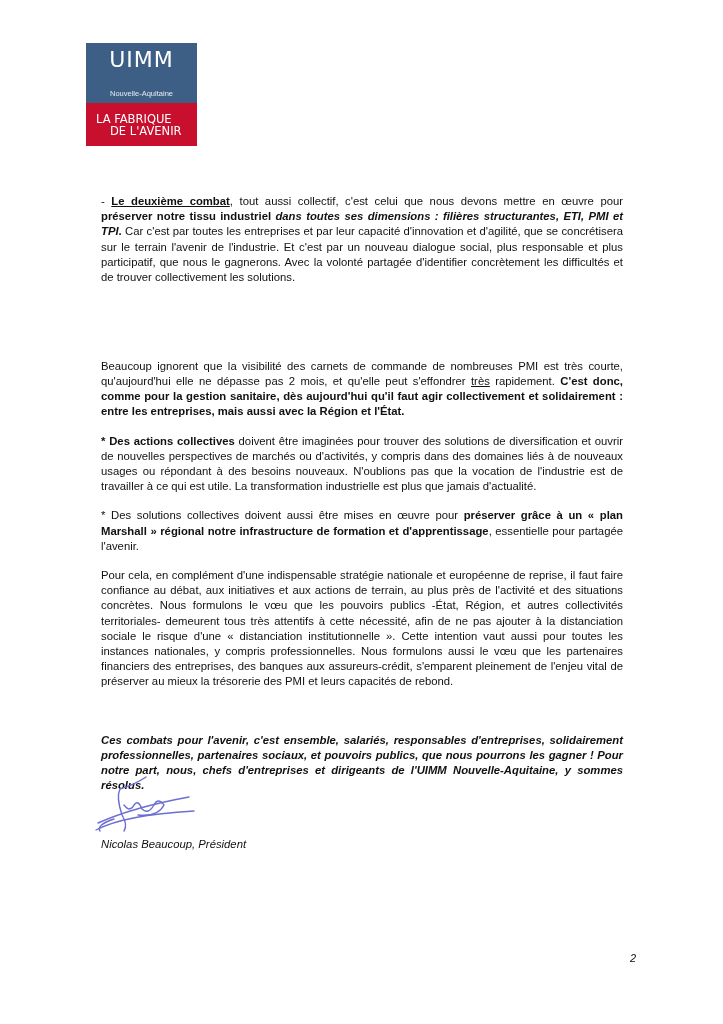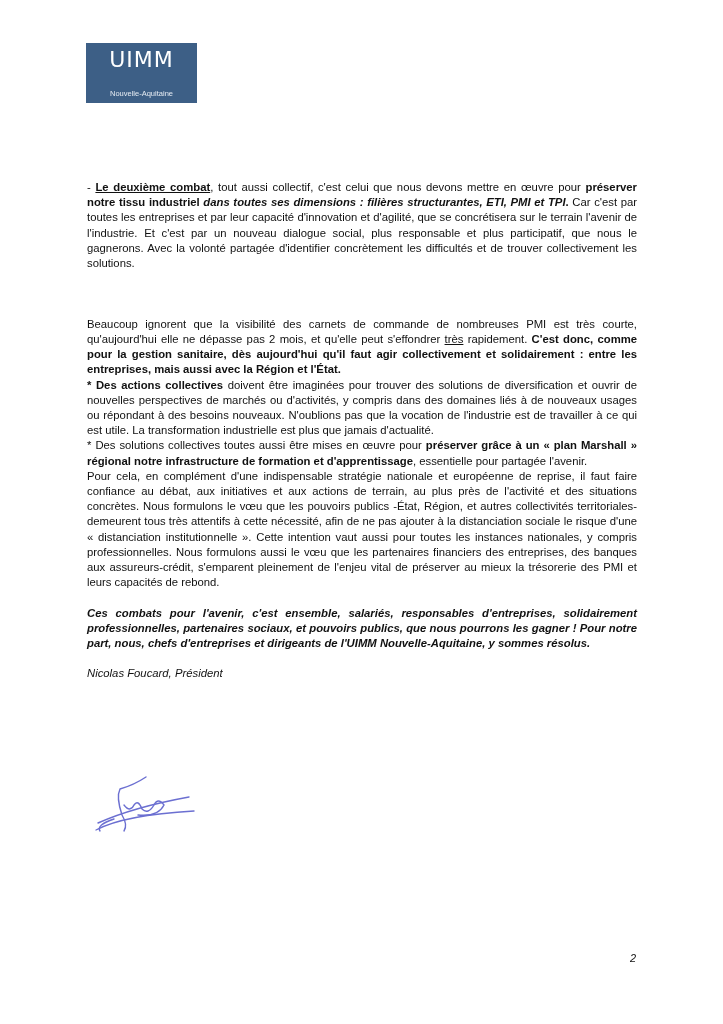--- a/index.html
+++ b/index.html
@@ -10,51 +10,55 @@
   .logo-uimm { position: absolute; left: 0; right: 0; top: 4px; text-align: center;
                color: #fff; font-size: 22px; letter-spacing: 1px; font-family: "DejaVu Sans", sans-serif; }
   .logo-region { position: absolute; left: 0; right: 0; top: 46px; text-align: center;
                  color: #e6ecf3; font-size: 7.5px; font-family: "Liberation Sans", sans-serif; }
   .logo-bottom { background: #c8102e; height: 43px; color: #fff; font-size: 11.5px; line-height: 12px;
                  padding: 10px 0 0 10px; box-sizing: border-box; font-family: "DejaVu Sans", sans-serif; }
   .logo-bottom .l2 { padding-left: 14px; }
 
   .content { position: absolute; left: 87px; top: 180px; width: 550px;
              font-size: 11.3px; line-height: 15.2px; text-align: justify; }
-  .content p { margin: 0; }
+  .content p { margin: 14px; }
   .gap { height: 15.2px; }
   .u { text-decoration: underline; }
   .b { font-weight: bold; }
   .i { font-style: italic; }
   .signature { position: absolute; left: 94px; top: 775px; width: 110px; height: 62px; }
   .page-num { position: absolute; left: 630px; top: 952px; font-size: 11px; font-style: italic; }
 </style>
 </head>
 <body>
 
 <div class="logo">
   <div class="logo-top">
     <div class="logo-uimm">UIMM</div>
     <div class="logo-region">Nouvelle-Aquitaine</div>
   </div>
+  <div class="logo-bottom">
+    <div>LA FABRIQUE</div>
+    <div class="l2">DE L'AVENIR</div>
+  </div>
 </div>
 
 <div class="content">
   <p><span>- </span><span class="b u">Le deuxième combat</span><span>, tout aussi collectif, c'est celui que nous devons mettre en œuvre pour </span><span class="b">préserver notre tissu industriel</span><span class="b i"> dans toutes ses dimensions : filières structurantes, ETI, PMI et TPI</span><span class="b">.</span><span> Car c'est par toutes les entreprises et par leur capacité d'innovation et d'agilité, que se concrétisera sur le terrain l'avenir de l'industrie. Et c'est par un nouveau dialogue social, plus responsable et plus participatif, que nous le gagnerons. Avec la volonté partagée d'identifier concrètement les difficultés et de trouver collectivement les solutions.</span></p>
   <div class="gap"></div>
   <div class="gap"></div>
   <div class="gap"></div>
   <p><span>Beaucoup ignorent que la visibilité des carnets de commande de nombreuses PMI est très courte, qu'aujourd'hui elle ne dépasse pas 2 mois, et qu'elle peut s'effondrer </span><span class="u">très</span><span> rapidement. </span><span class="b">C'est donc, comme pour la gestion sanitaire, dès aujourd'hui qu'il faut agir collectivement et solidairement : entre les entreprises, mais aussi avec la Région et l'État.</span></p>
   <p><span class="b">* </span><span class="b">Des actions collectives</span><span> doivent être imaginées pour trouver des solutions de diversification et ouvrir de nouvelles perspectives de marchés ou d'activités, y compris dans des domaines liés à de nouveaux usages ou répondant à des besoins nouveaux. N'oublions pas que la vocation de l'industrie est de travailler à ce qui est utile. La transformation industrielle est plus que jamais d'actualité.</span></p>
-  <p><span>* </span><span>Des solutions collectives toutes aussi être mises en œuvre pour </span><span class="b">préserver grâce à un « plan Marshall » régional notre infrastructure de formation et d'apprentissage</span><span>, essentielle pour partagée l'avenir.</span></p>
+  <p><span>* </span><span>Des solutions collectives doivent aussi être mises en œuvre pour </span><span class="b">préserver grâce à un « plan Marshall » régional notre infrastructure de formation et d'apprentissage</span><span>, essentielle pour partagée l'avenir.</span></p>
   <p>Pour cela, en complément d'une indispensable stratégie nationale et européenne de reprise, il faut faire confiance au débat, aux initiatives et aux actions de terrain, au plus près de l'activité et des situations concrètes. Nous formulons le vœu que les pouvoirs publics -État, Région, et autres collectivités territoriales- demeurent tous très attentifs à cette nécessité, afin de ne pas ajouter à la distanciation sociale le risque d'une « distanciation institutionnelle ». Cette intention vaut aussi pour toutes les instances nationales, y compris professionnelles. Nous formulons aussi le vœu que les partenaires financiers des entreprises, des banques aux assureurs-crédit, s'emparent pleinement de l'enjeu vital de préserver au mieux la trésorerie des PMI et leurs capacités de rebond.</p>
   <div class="gap"></div>
   <p class="b i">Ces combats pour l'avenir, c'est ensemble, salariés, responsables d'entreprises, solidairement professionnelles, partenaires sociaux, et pouvoirs publics, que nous pourrons les gagner ! Pour notre part, nous, chefs d'entreprises et dirigeants de l'UIMM Nouvelle-Aquitaine, y sommes résolus.</p>
   <div class="gap"></div>
-  <p class="i">Nicolas Foucard, Président</p>
+  <p class="i">Nicolas Beaucoup, Président</p>
 </div>
 
 <svg class="signature" viewBox="0 0 110 62">
   <g fill="none" stroke="#6b6fd1" stroke-width="1.4" stroke-linecap="round">
     <path d="M52 2 Q40 10 26 14 Q22 22 28 40 Q34 50 30 56"></path>
     <path d="M4 48 Q40 32 95 22"></path>
     <path d="M2 55 Q30 40 100 36"></path>
     <path d="M30 30 Q36 38 40 30 Q44 24 48 34 Q54 40 60 30 Q64 22 70 30 Q64 42 44 40"></path>
     <path d="M6 56 Q2 50 20 44"></path>
   </g>

